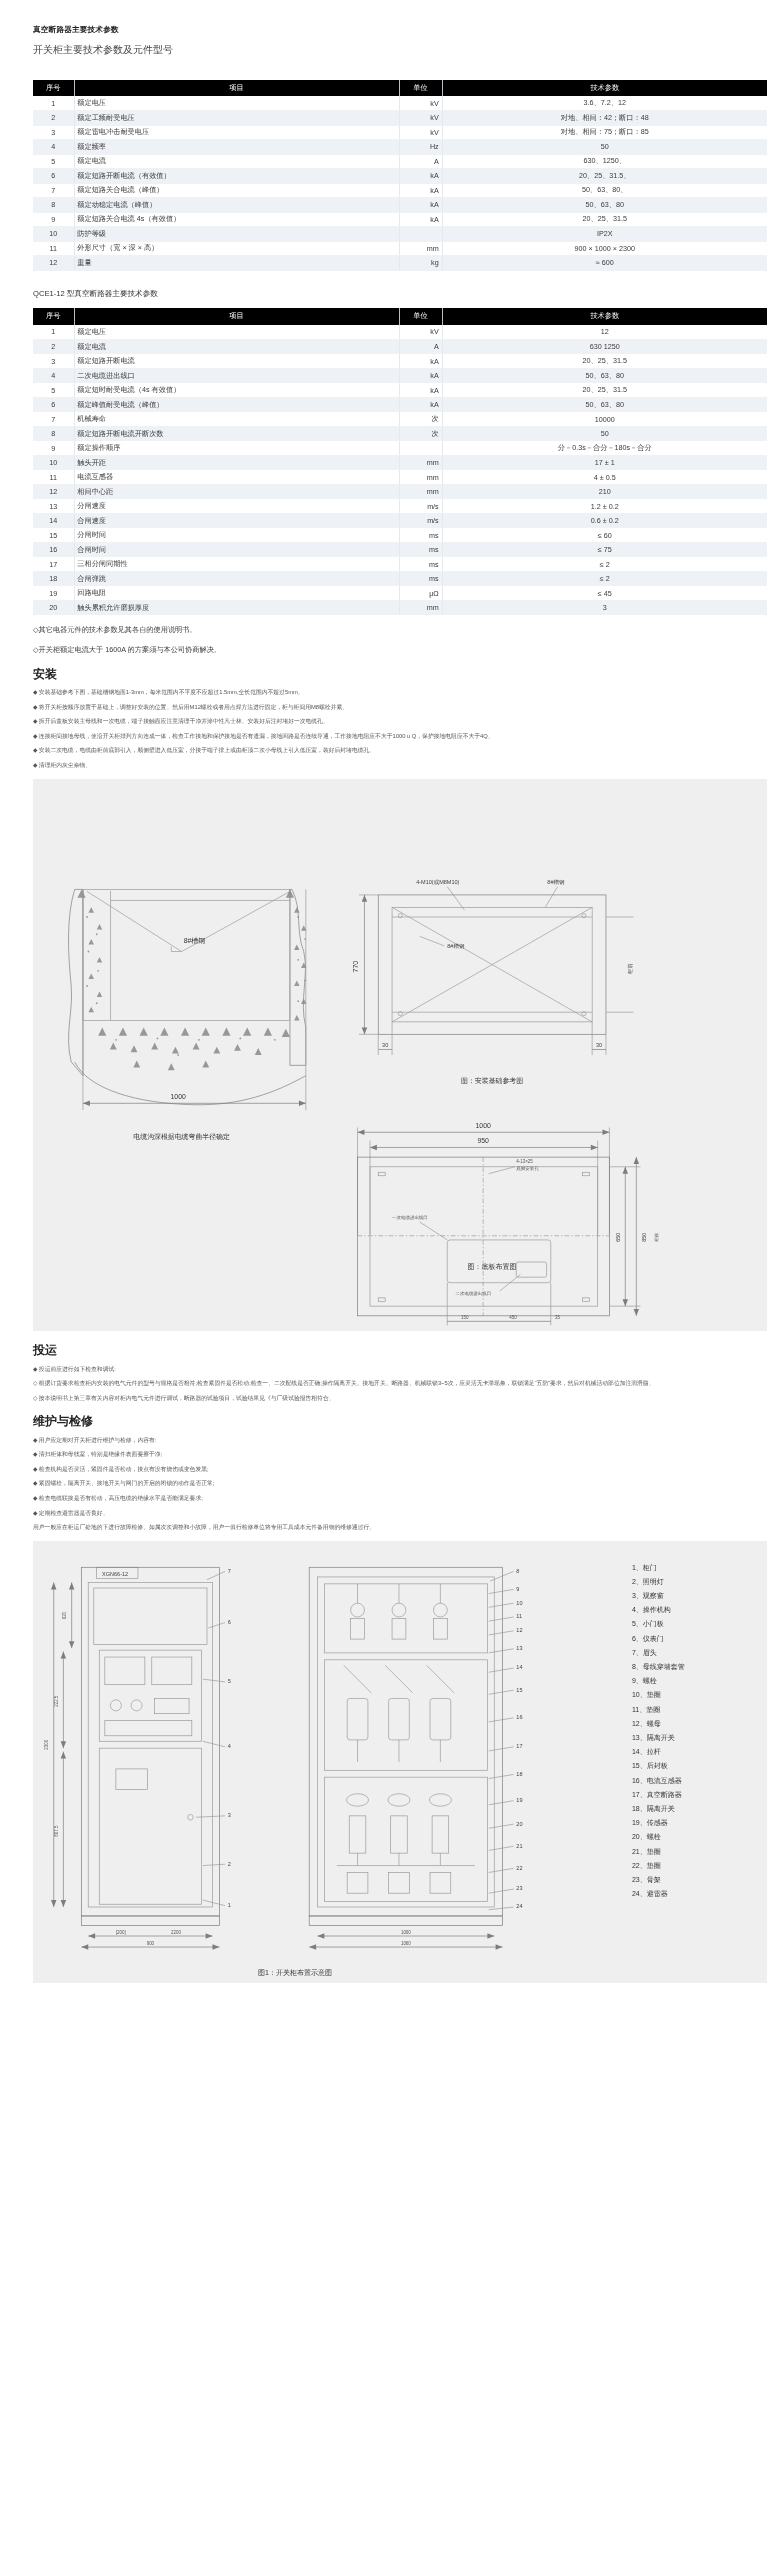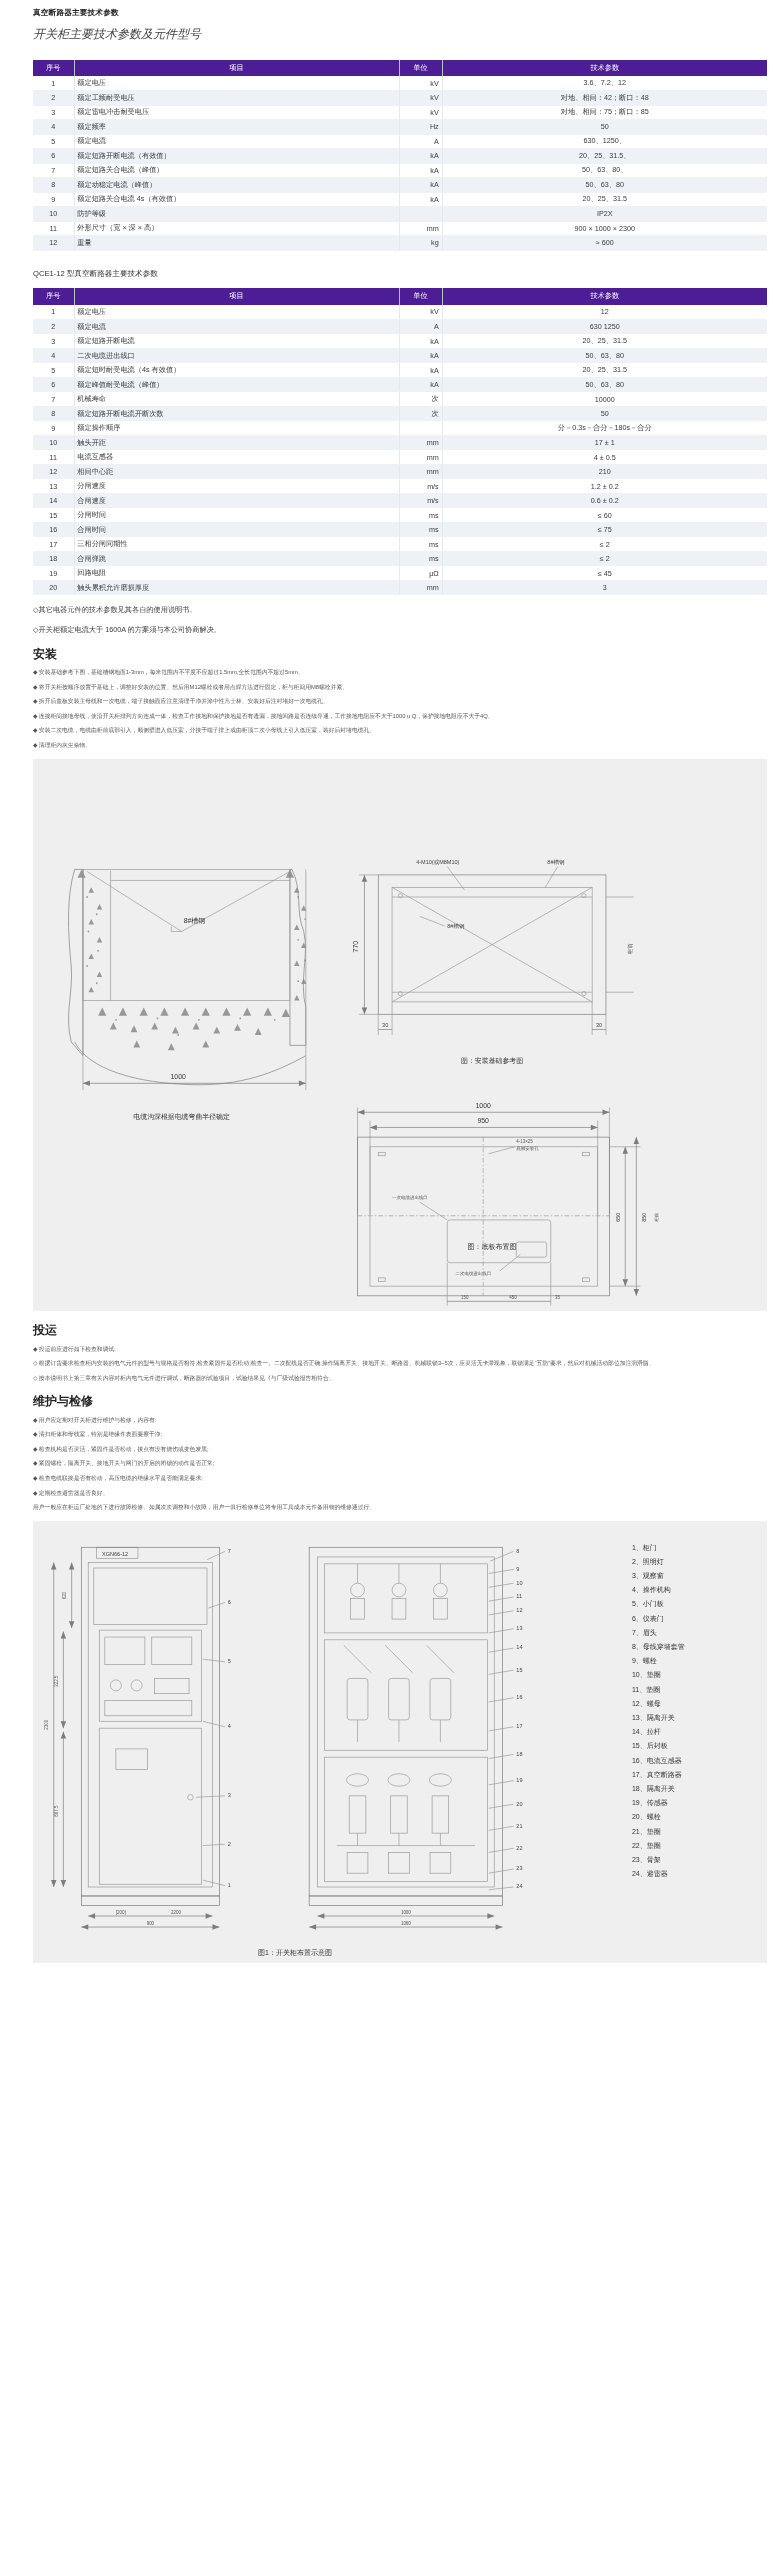--- a/index.html
+++ b/index.html
@@ -4,40 +4,40 @@
 <style>
   * { box-sizing: border-box; }
   html, body { margin:0; padding:0; }
   body {
     width:774px;
     background:#ffffff;
     font-family:"Liberation Sans","DejaVu Sans",sans-serif;
     color:#333;
     -webkit-font-smoothing:antialiased;
   }
-  .page { width:728px; padding:8px 7px 0 7px; }
+  .page { width:728px; padding:25px 7px 0 7px; }
 
   h1.doc-title {
     font-size:7.6px; font-weight:bold; color:#222;
     margin:0 0 7.6px 26px; letter-spacing:0.2px;
   }
   p.doc-sub {
-    font-size:12px; color:#444; margin:0 0 17px 26px;font-style:italic;
+    font-size:10px; color:#444; margin:0 0 23px 26px;
   }
   h2.sec-title {
     font-size:7.6px; color:#333; font-weight:normal;
     margin:18px 0 9.7px 26px;
   }
 
   table.spec {
     width:734px; margin:0 0 0 26px;
     border-collapse:collapse; table-layout:fixed;
   }
   table.spec thead th {
-    background:#4c1d95; color:#fff; font-weight:normal;
+    background:#000000; color:#fff; font-weight:normal;
     font-size:7.2px; height:14.5px; line-height:14.5px;
     text-align:center; border-right:0.7px solid #b7c0c5;
   }
   table.spec thead th:last-child { border-right:none; }
   table.spec td {
     font-size:7.2px; color:#3a3a3a; height:14.5px;
     border-right:0.7px solid #e4e9ee; border-bottom:0.7px solid #eef2f5;
     padding:0 2.8px;
   }
   table.spec td:last-child { border-right:none;margin-top:8px; }

